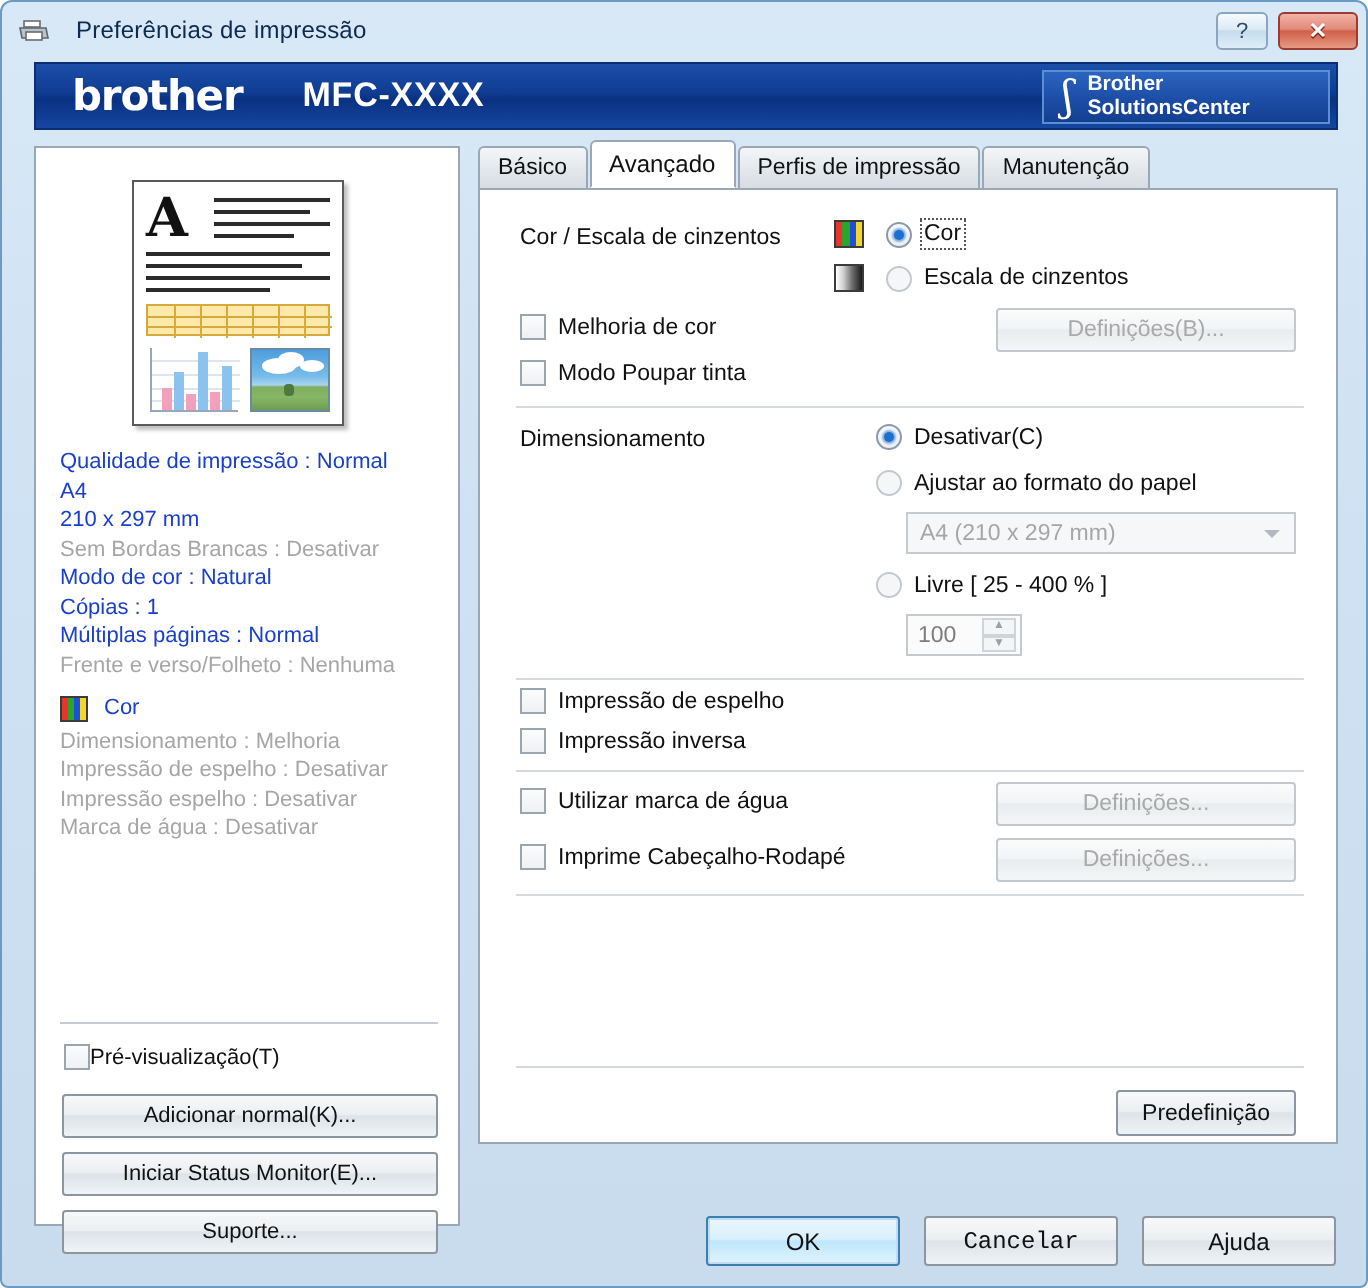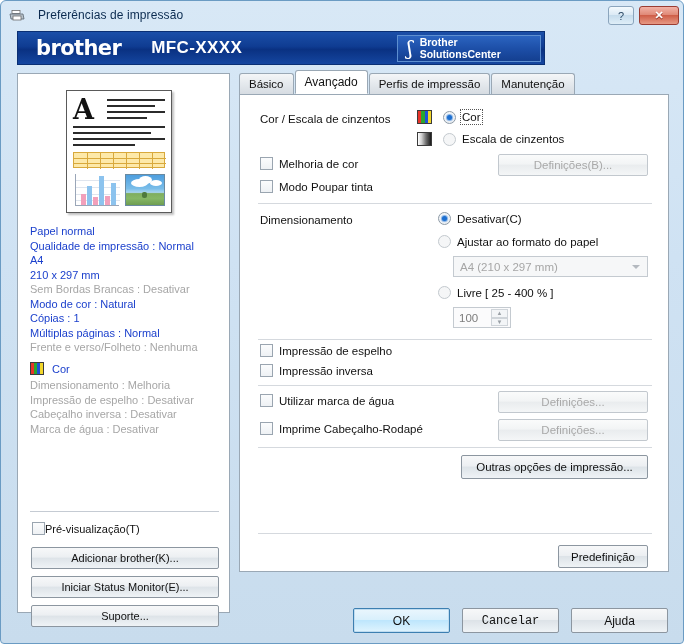--- a/index.html
+++ b/index.html
@@ -52,21 +52,21 @@
     border: 1px solid #9b3c32;
     color: #ffffff;
     font-weight: bold;
     background: linear-gradient(to bottom,#f2b2a6 0%,#e08a78 45%,#cf5f49 50%,#e79984 100%);
     text-shadow: 0 1px 0 #8a2c20;
   }
 
   
   .banner {
     position: absolute; left: 16px; top: 30px;
-    width: 528px; height: 34px;
+    width: 652px; height: 34px;
     background: linear-gradient(to bottom,#1b4fa8 0%,#0f3c92 45%,#0a3182 55%,#1546a0 100%);
     border: 1px solid #0a2f74;
     display: flex; align-items: center;
   }
   .brother-logo {
     margin-left: 18px;
     font-size: 21px; font-weight: bold; color: #ffffff;
     font-family: "DejaVu Sans", sans-serif;
     letter-spacing: -0.6px;
   }
@@ -349,21 +349,20 @@
         <div class="pv-photo">
           <div class="cloud" style="left:5px;top:4px;width:17px;height:8px;"></div>
           <div class="cloud" style="left:13px;top:1px;width:13px;height:8px;"></div>
           <div class="cloud" style="left:24px;top:5px;width:12px;height:6px;"></div>
           <div style="position:absolute;left:16px;top:17px;width:5px;height:6px;background:#4e7a3d;border-radius:2px;"></div>
         </div>
       </div>
     </div>
 
     <div class="settings-list">
-      <div class="s-on">Papel normal</div>
       <div class="s-on">Qualidade de impressão : Normal</div>
       <div class="s-on">A4</div>
       <div class="s-on">210 x 297 mm</div>
       <div class="s-off">Sem Bordas Brancas : Desativar</div>
       <div class="s-on">Modo de cor : Natural</div>
       <div class="s-on">Cópias : 1</div>
       <div class="s-on">Múltiplas páginas : Normal</div>
       <div class="s-off">Frente e verso/Folheto : Nenhuma</div>
 
       <div class="color-row">
@@ -371,32 +370,32 @@
           <i style="background:#e8342a"></i>
             <i style="background:#2aa62f"></i>
             <i style="background:#1f4fd8"></i>
             <i style="background:#f2d62a"></i>
         </span>
         <span class="s-on">Cor</span>
       </div>
 
       <div class="s-off">Dimensionamento : Melhoria</div>
       <div class="s-off">Impressão de espelho : Desativar</div>
-      <div class="s-off">Cabeçalho inversa : Desativar</div>
+      <div class="s-off">Impressão espelho : Desativar</div>
       <div class="s-off">Marca de água : Desativar</div>
     </div>
 
     <div class="lp-divider"></div>
 
     <div class="preview-check">
       <span class="checkbox"></span>
       <span style="">Pré-visualização(T)</span>
     </div>
 
-    <div class="lp-btn" style="top:473px">Adicionar brother(K)...</div>
+    <div class="lp-btn" style="top:473px">Adicionar normal(K)...</div>
     <div class="lp-btn" style="top:531px">Suporte...</div>
     <div class="lp-btn" style="top:502px">Iniciar Status Monitor(E)...</div>
   </div>
 
   <div class="tabstrip">
     <div class="tab">Básico</div>
     <div class="tab active">Avançado</div>
     <div class="tab">Perfis de impressão</div>
     <div class="tab">Manutenção</div>
   </div>
@@ -485,21 +484,20 @@
     <div class="btn disabled" style="left:258px;top:296px;width:150px;height:22px;">Definições...</div>
 
     <div class="opt" style="left:20px;top:327px;">
       <span class="checkbox"></span>
       <span class="lbl">Imprime Cabeçalho-Rodapé</span>
     </div>
     <div class="btn disabled" style="left:258px;top:324px;width:150px;height:22px;">Definições...</div>
 
     <div class="hr" style="left:18px;top:352px;width:394px;"></div>
 
-    <div class="btn" style="left:221px;top:360px;width:187px;height:24px;">Outras opções de impressão...</div>
 
     <div class="hr" style="left:18px;top:438px;width:394px;"></div>
 
     <div class="btn" style="left:318px;top:450px;width:90px;height:23px;">Predefinição</div>
   </div>
 
   <div class="footer-btn default" style="left:352px;top:607px;width:97px;">OK</div>
   <div class="footer-btn" style="left:461px;top:607px;width:97px;font-family:Liberation Mono, monospace;">Cancelar</div>
   <div class="footer-btn" style="left:570px;top:607px;width:97px;">Ajuda</div>
 

